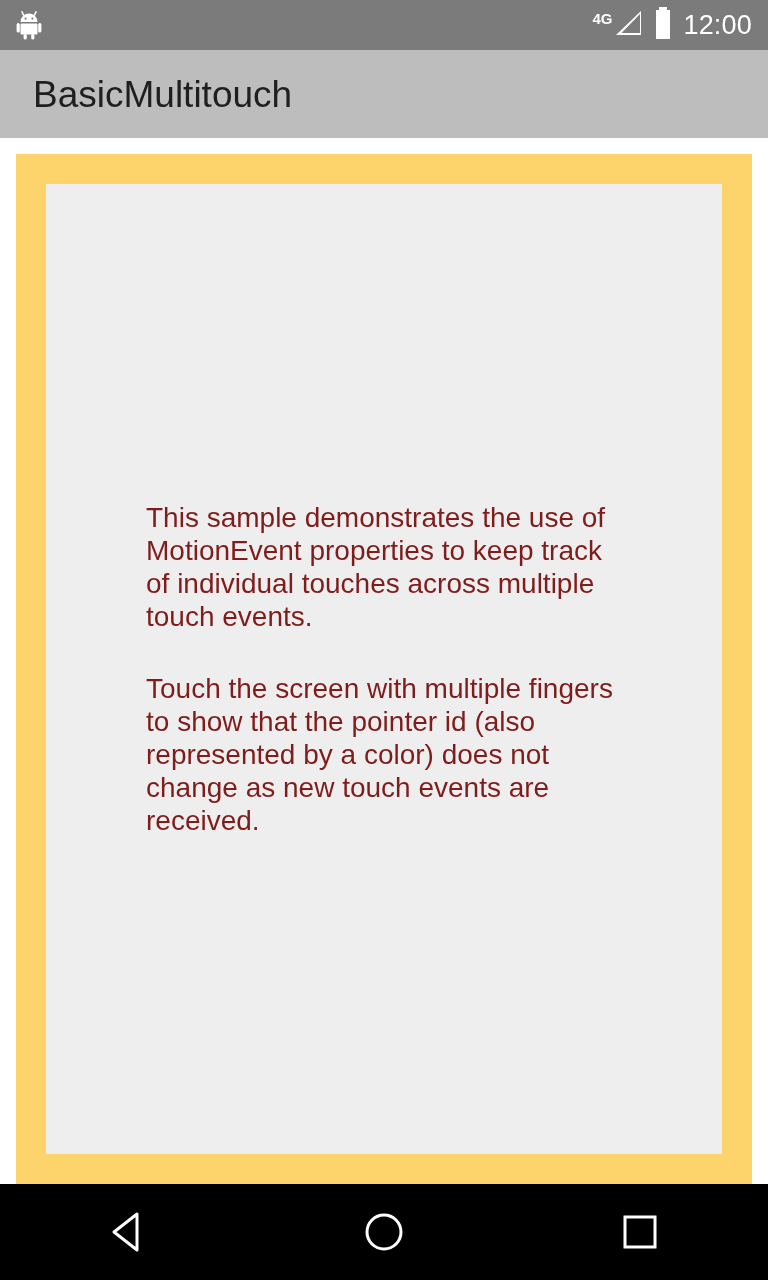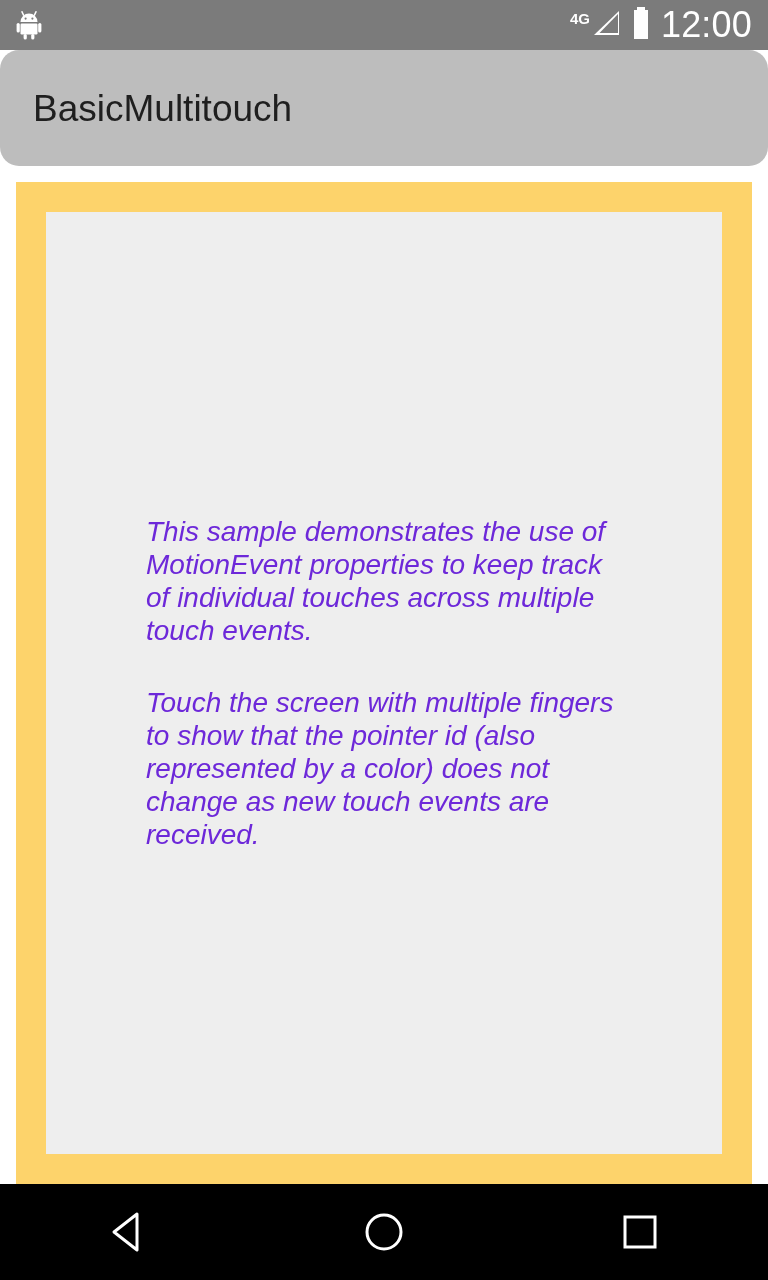--- a/index.html
+++ b/index.html
@@ -42,34 +42,33 @@
     font-size: 15px;
     color: #ffffff;
     font-weight: bold;
     margin-right: 1px;
     line-height: 1;
     align-self: flex-start;
     margin-top: 2px;
   }
   .clock {
     color: #ffffff;
-    font-size: 36px;
+    font-size: 27px;
     letter-spacing: 0.2px;
     line-height: 1;
   }
 
   
   #action-bar {
-    height: 116px;
+    height: 88px;
     background: #bdbdbd;
     display: flex;
     align-items: center;
     padding: 0 33px;
     flex: none;
-    border-radius: 19px;
   }
   #app-title {
     font-size: 37px;
     color: #1f1f1f;
     line-height: 1;
   }
 
   
   #content {
     flex: 1 1 auto;
@@ -86,24 +85,23 @@
   #touch-area {
     flex: 1 1 auto;
     background: #eeeeee;
     display: flex;
     flex-direction: column;
     justify-content: center;
     padding: 0 100px;
   }
   #instructions { }
   #instructions p {
-    color: #6d28d9;
+    color: #7f1d1d;
     font-size: 28px;
     line-height: 1.18;
-    font-style: italic;
   }
   #instructions p + p { margin-top: 39px; }
 
   
   #nav-bar {
     height: 96px;
     background: #000000;
     display: flex;
     align-items: center;
     justify-content: space-around;

